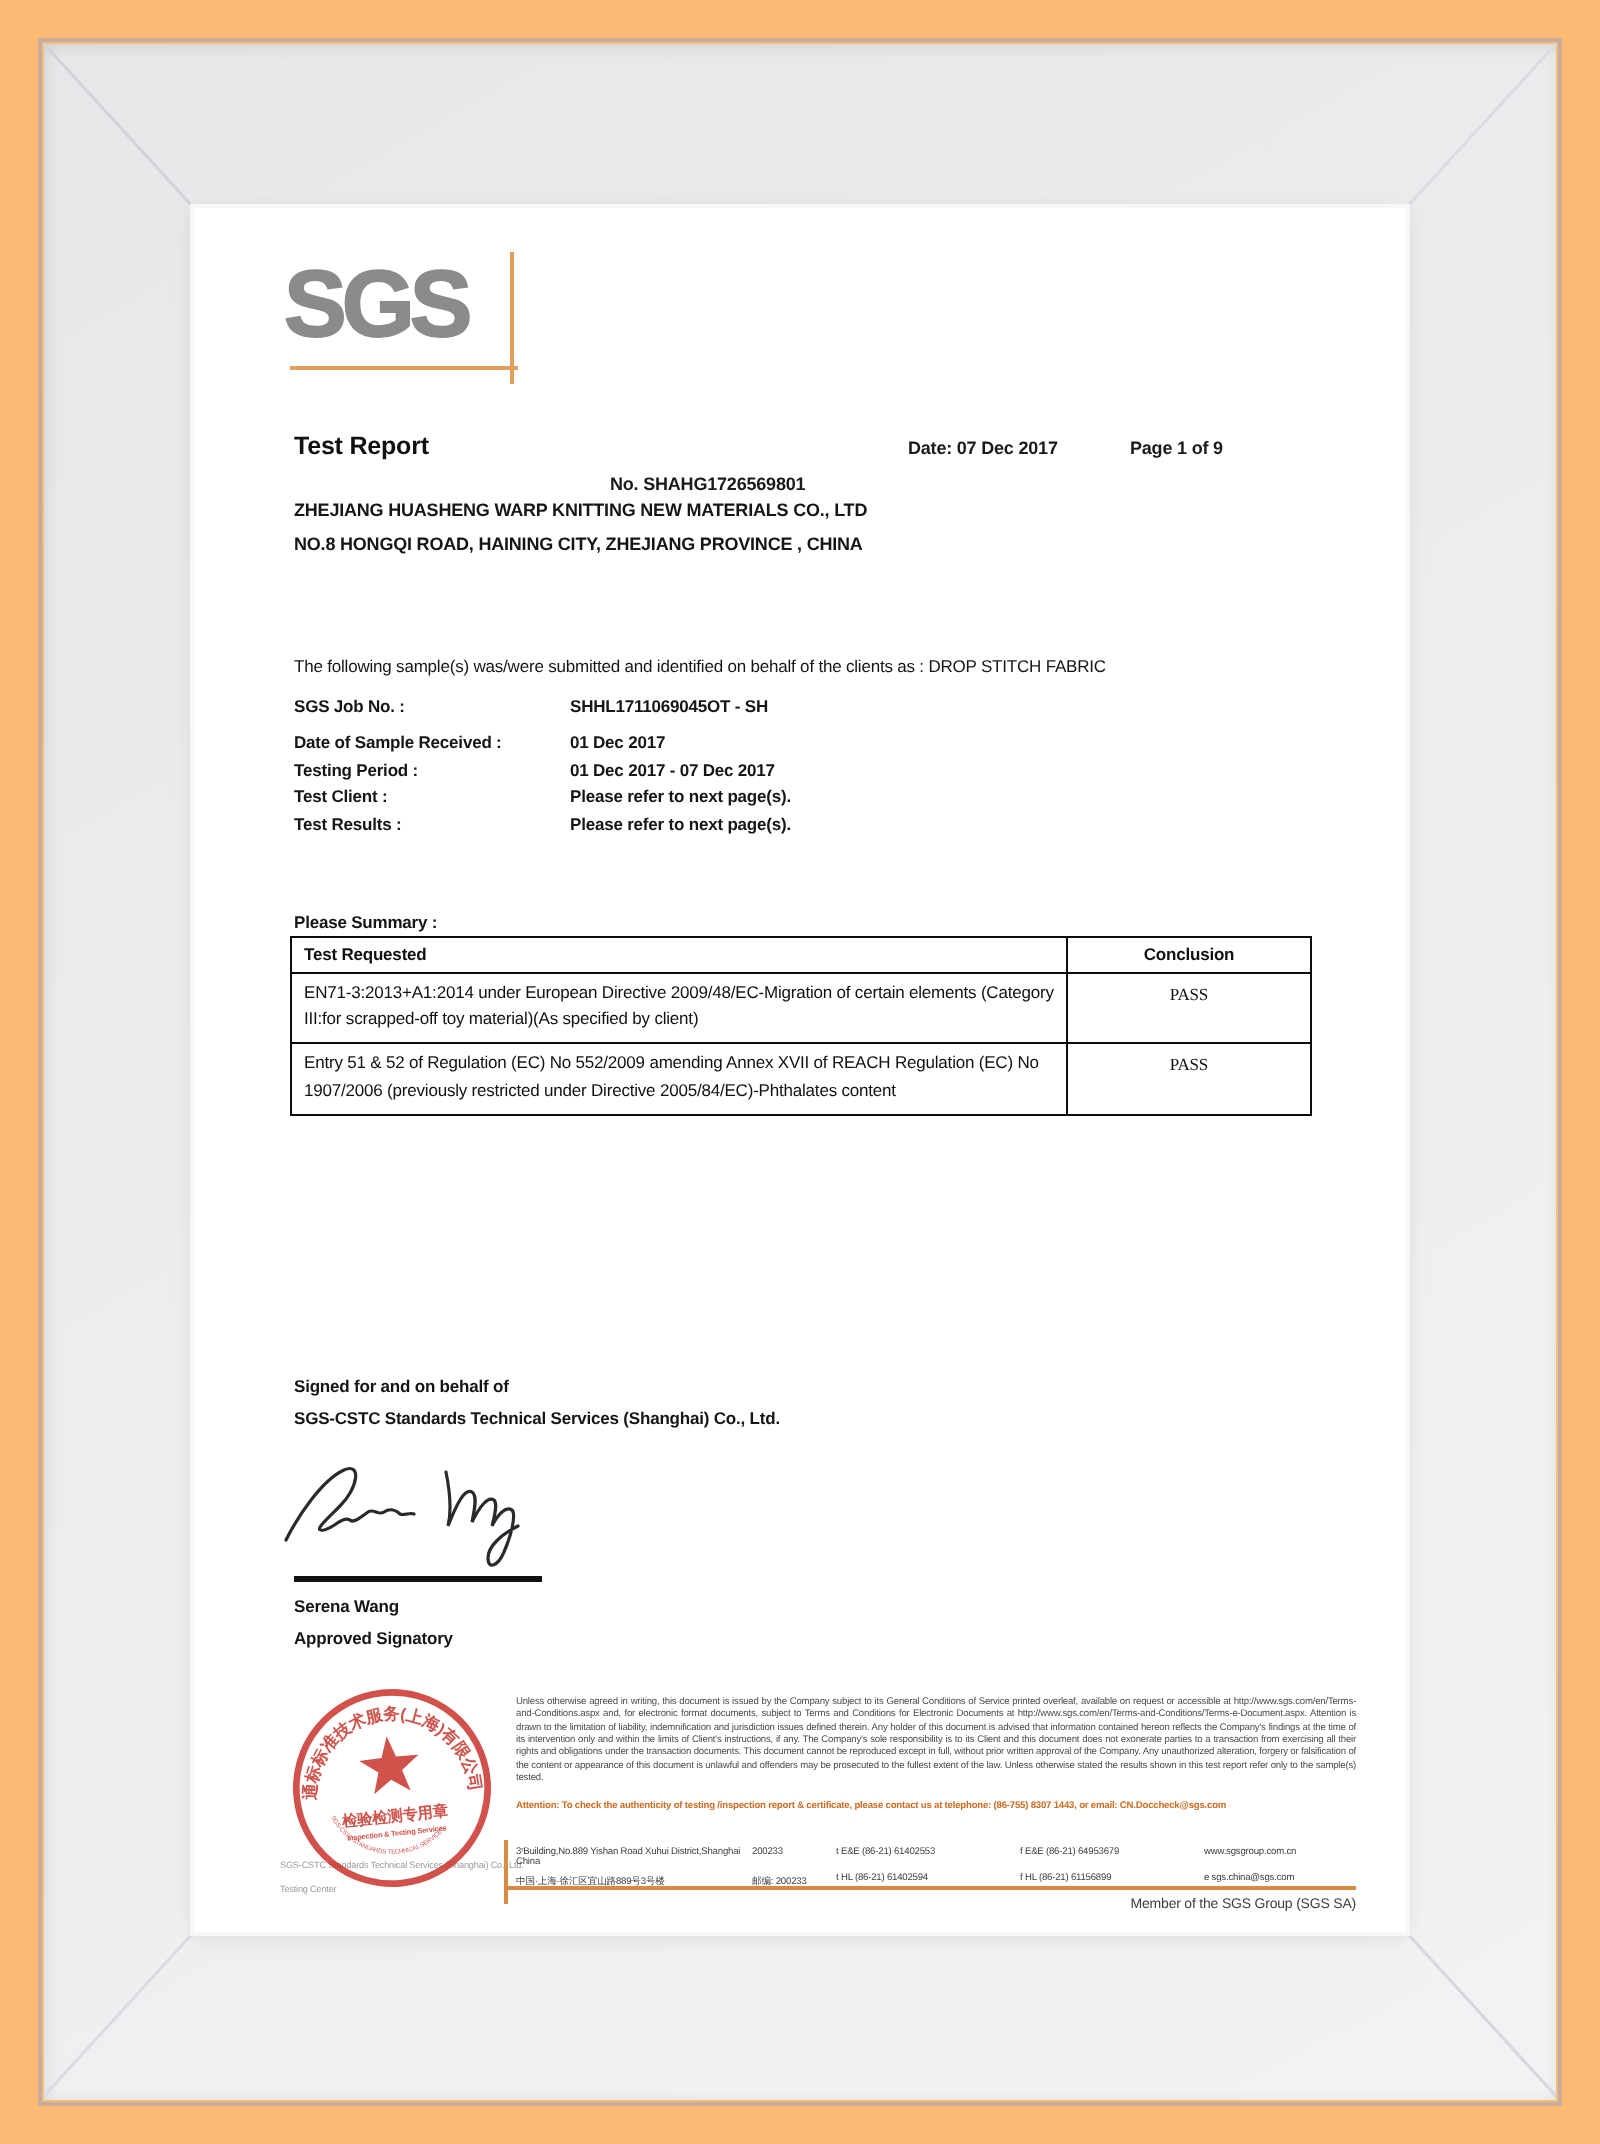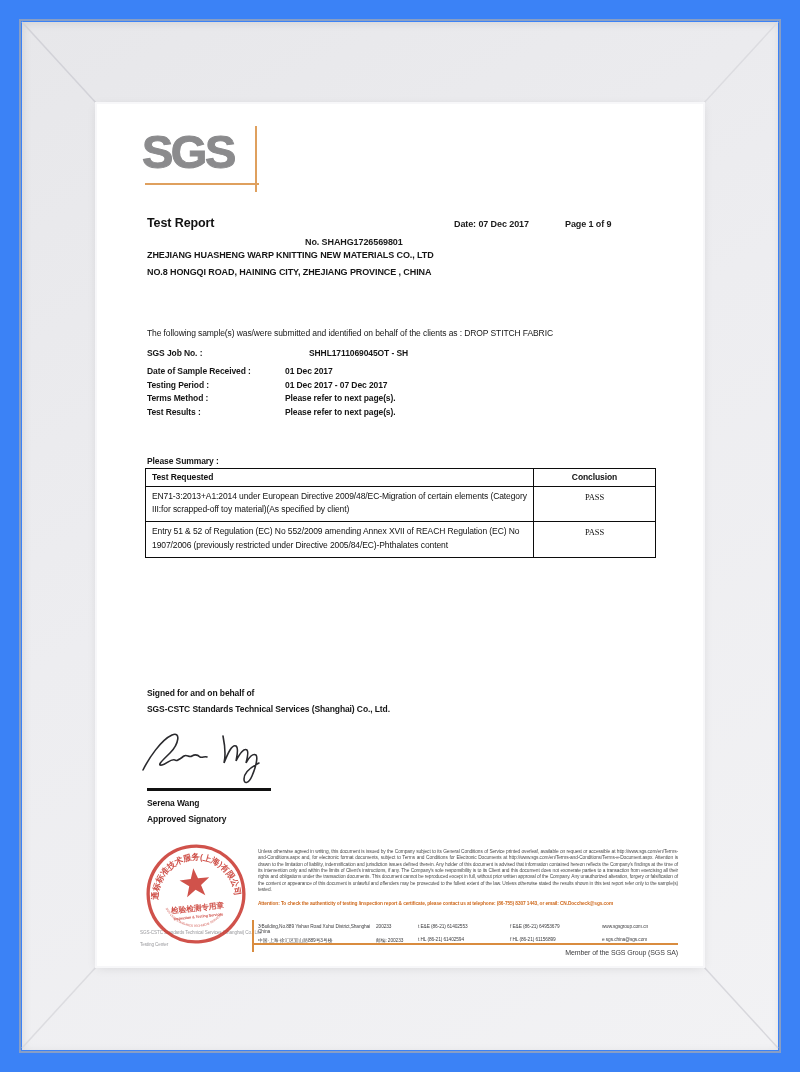--- a/index.html
+++ b/index.html
@@ -1,20 +1,20 @@
 <!DOCTYPE html>
 <html><head>
 <meta charset="utf-8">
 <style>
   * { margin:0; padding:0; box-sizing:border-box; }
   html,body { width:800px; height:1072px; }
   body { font-family:"Liberation Sans", sans-serif; background:#fbfbfc; position:relative; overflow:hidden; }
 
   
-  .photo { position:absolute; inset:0; background:#3b82f6; }
+  .photo { position:absolute; inset:0; background:#fdba74; }
   .frame-line { position:absolute; inset:19px; border:2px solid #a9aab1; opacity:.7; }
   .mat { position:absolute; inset:22px; background:linear-gradient(150deg,#e7e7ea 0%,#ededf0 45%,#f2f2f4 100%);
          box-shadow: inset 0 3px 8px rgba(0,0,0,.05), inset 3px 0 8px rgba(0,0,0,.04); }
   .bevel-svg { position:absolute; inset:0; width:800px; height:1072px; pointer-events:none; }
 
   
   .paper { position:absolute; left:97px; top:104px; width:606px; height:862px; background:#ffffff;
            box-shadow:0 0 0 2px #f7f7f9, 0 2px 10px rgba(0,0,0,.10); }
   .paper * { letter-spacing:-0.1px; }
   .abs { position:absolute; }
@@ -29,21 +29,21 @@
   .hdr-date { left:357px; top:115px; font-size:9px; font-weight:600; color:#1a1a1a; }
   .hdr-page { left:468px; top:115px; font-size:9px; font-weight:600; color:#1a1a1a; }
 
   .client { left:50px; top:143px; font-size:9px; font-weight:600; color:#161616; line-height:1.85; }
   .sample-line { left:50px; top:224px; width:510px; font-size:8.5px; color:#161616; }
 
   .details { left:50px; top:244px; width:470px; font-size:8.5px; color:#161616; }
   .detail-row { display:flex; }
   .detail-row .lbl { width:138px; flex:none; font-weight:600; }
   .detail-row .val { font-weight:600; }
-  .dr0 { margin-bottom:8px;gap:24px; }
+  .dr0 { margin-bottom:8px; }
   .dr1,.dr2,.dr3,.dr4,.dr5 { margin-bottom:3.5px; }
   .result-summary { left:50px; top:352px; font-size:8.5px; font-weight:600; color:#161616; }
 
   
   .rtable { left:48px; top:364px; width:511px; border-collapse:collapse; font-size:8.5px; color:#111; }
   .rtable th, .rtable td { border:1.6px solid #0c0c0c; vertical-align:top; }
   .rtable th { font-weight:bold; text-align:left; padding:3px 6px 4px; }
   .rtable th.conc, .rtable td.conc { width:122px; text-align:center; }
   .rtable td { padding:3px 6px 5px; line-height:1.55; }
   .rtable td.conc { padding-top:4px;font-family:Liberation Serif, serif; }
@@ -113,21 +113,21 @@
       </div>
       <div class="detail-row dr1">
         <span class="lbl">Date of Sample Received :</span>
         <span class="val">01 Dec 2017</span>
       </div>
       <div class="detail-row dr2">
         <span class="lbl">Testing Period :</span>
         <span class="val">01 Dec 2017 - 07 Dec 2017</span>
       </div>
       <div class="detail-row dr4">
-        <span class="lbl">Terms Method :</span>
+        <span class="lbl">Test Client :</span>
         <span class="val">Please refer to next page(s).</span>
       </div>
       <div class="detail-row dr5">
         <span class="lbl">Test Results :</span>
         <span class="val">Please refer to next page(s).</span>
       </div>
     </div>
 
     <div class="abs result-summary">Please Summary :</div>
 

